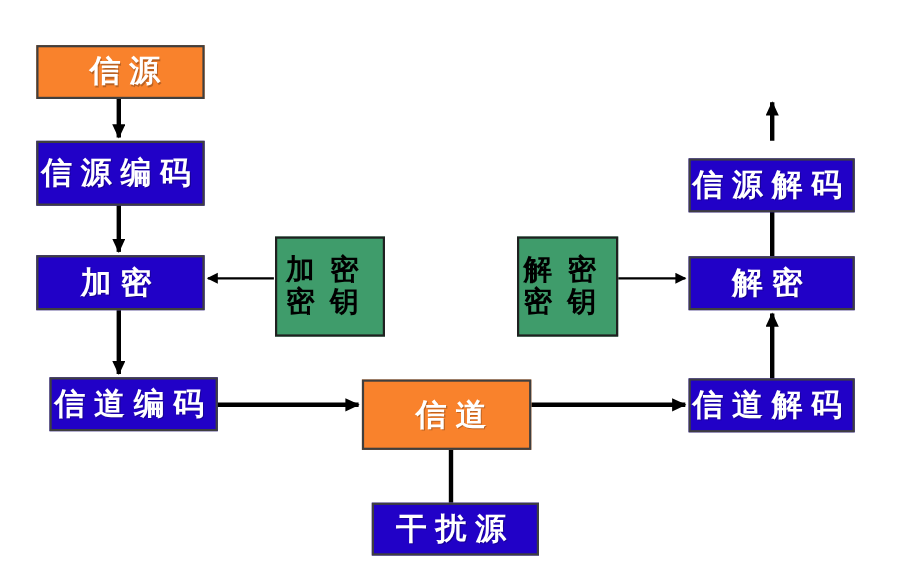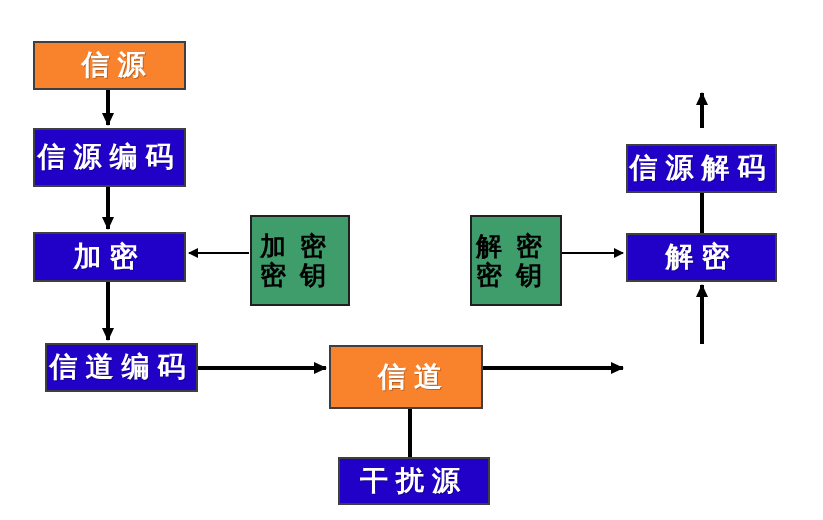--- a/index.html
+++ b/index.html
@@ -87,20 +87,23 @@
   </div>
 
   <div class="box orange align-left" style="left:329px;top:345px;width:154px;height:64px;">
     <span class="lbl">信道</span>
   </div>
 
   <div class="box blue" style="left:338px;top:457px;width:152px;height:48px;align-items:center;">
     <span class="lbl">干扰源</span>
   </div>
 
+  <div class="box blue" style="left:626px;top:344px;width:151px;height:49px;">
+    <span class="lbl">信道解码</span>
+  </div>
 
   <div class="box blue" style="left:626px;top:233px;width:151px;height:49px;">
     <span class="lbl">解密</span>
   </div>
 
   <div class="box blue" style="left:626px;top:144px;width:151px;height:49px;">
     <span class="lbl">信源解码</span>
   </div>
 
 

